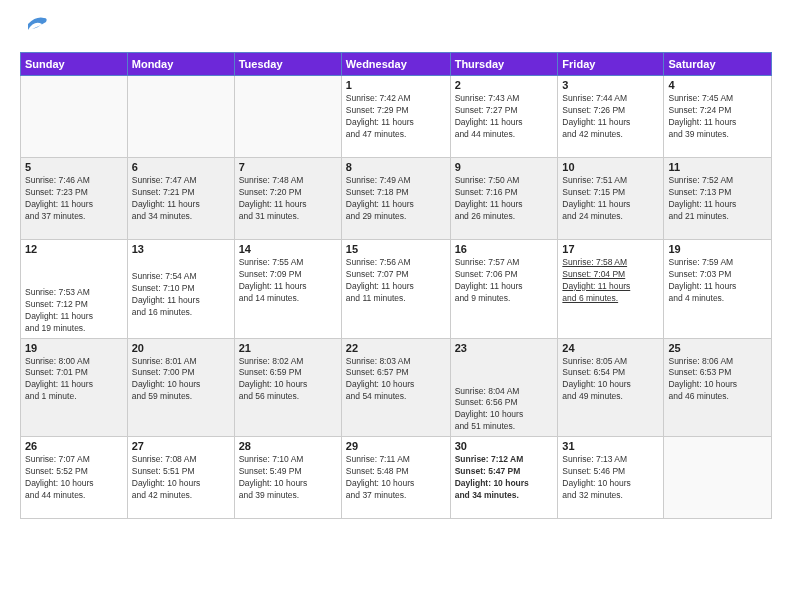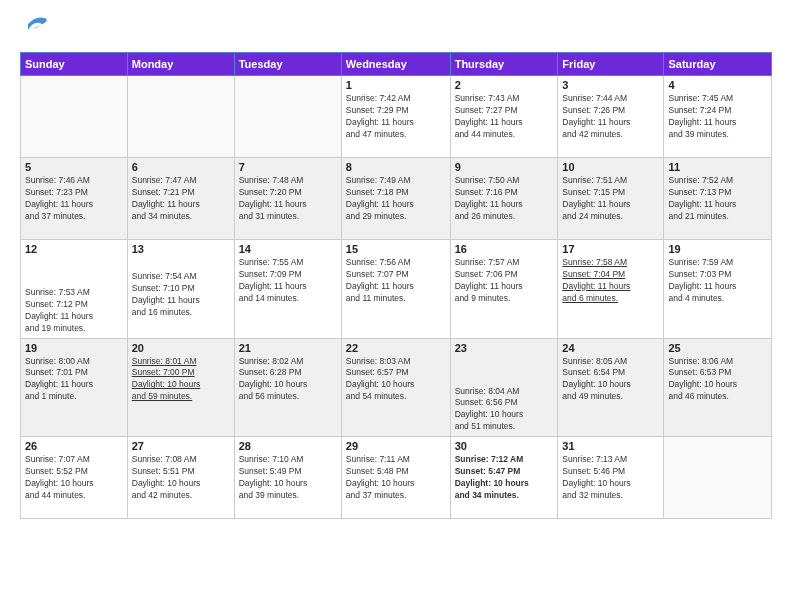--- a/index.html
+++ b/index.html
@@ -260,29 +260,29 @@
         <tr class="row-shaded">
           <td>
             <div class="day-num">19</div>
             <div class="day-info" style="white-space: pre-line;">Sunrise: 8:00 AM
 Sunset: 7:01 PM
 Daylight: 11 hours
 and 1 minute.</div>
           </td>
           <td>
             <div class="day-num">20</div>
-            <div class="day-info" style="white-space: pre-line; text-decoration: underline;">Sunrise: 8:01 AM
+            <div class="day-info" style="white-space: pre-line;">Sunrise: 8:01 AM
 Sunset: 7:00 PM
 Daylight: 10 hours
 and 59 minutes.</div>
           </td>
           <td>
             <div class="day-num">21</div>
             <div class="day-info" style="white-space: pre-line;">Sunrise: 8:02 AM
-Sunset: 6:28 PM
+Sunset: 6:59 PM
 Daylight: 10 hours
 and 56 minutes.</div>
           </td>
           <td>
             <div class="day-num">22</div>
             <div class="day-info" style="white-space: pre-line;">Sunrise: 8:03 AM
 Sunset: 6:57 PM
 Daylight: 10 hours
 and 54 minutes.</div>
           </td>

